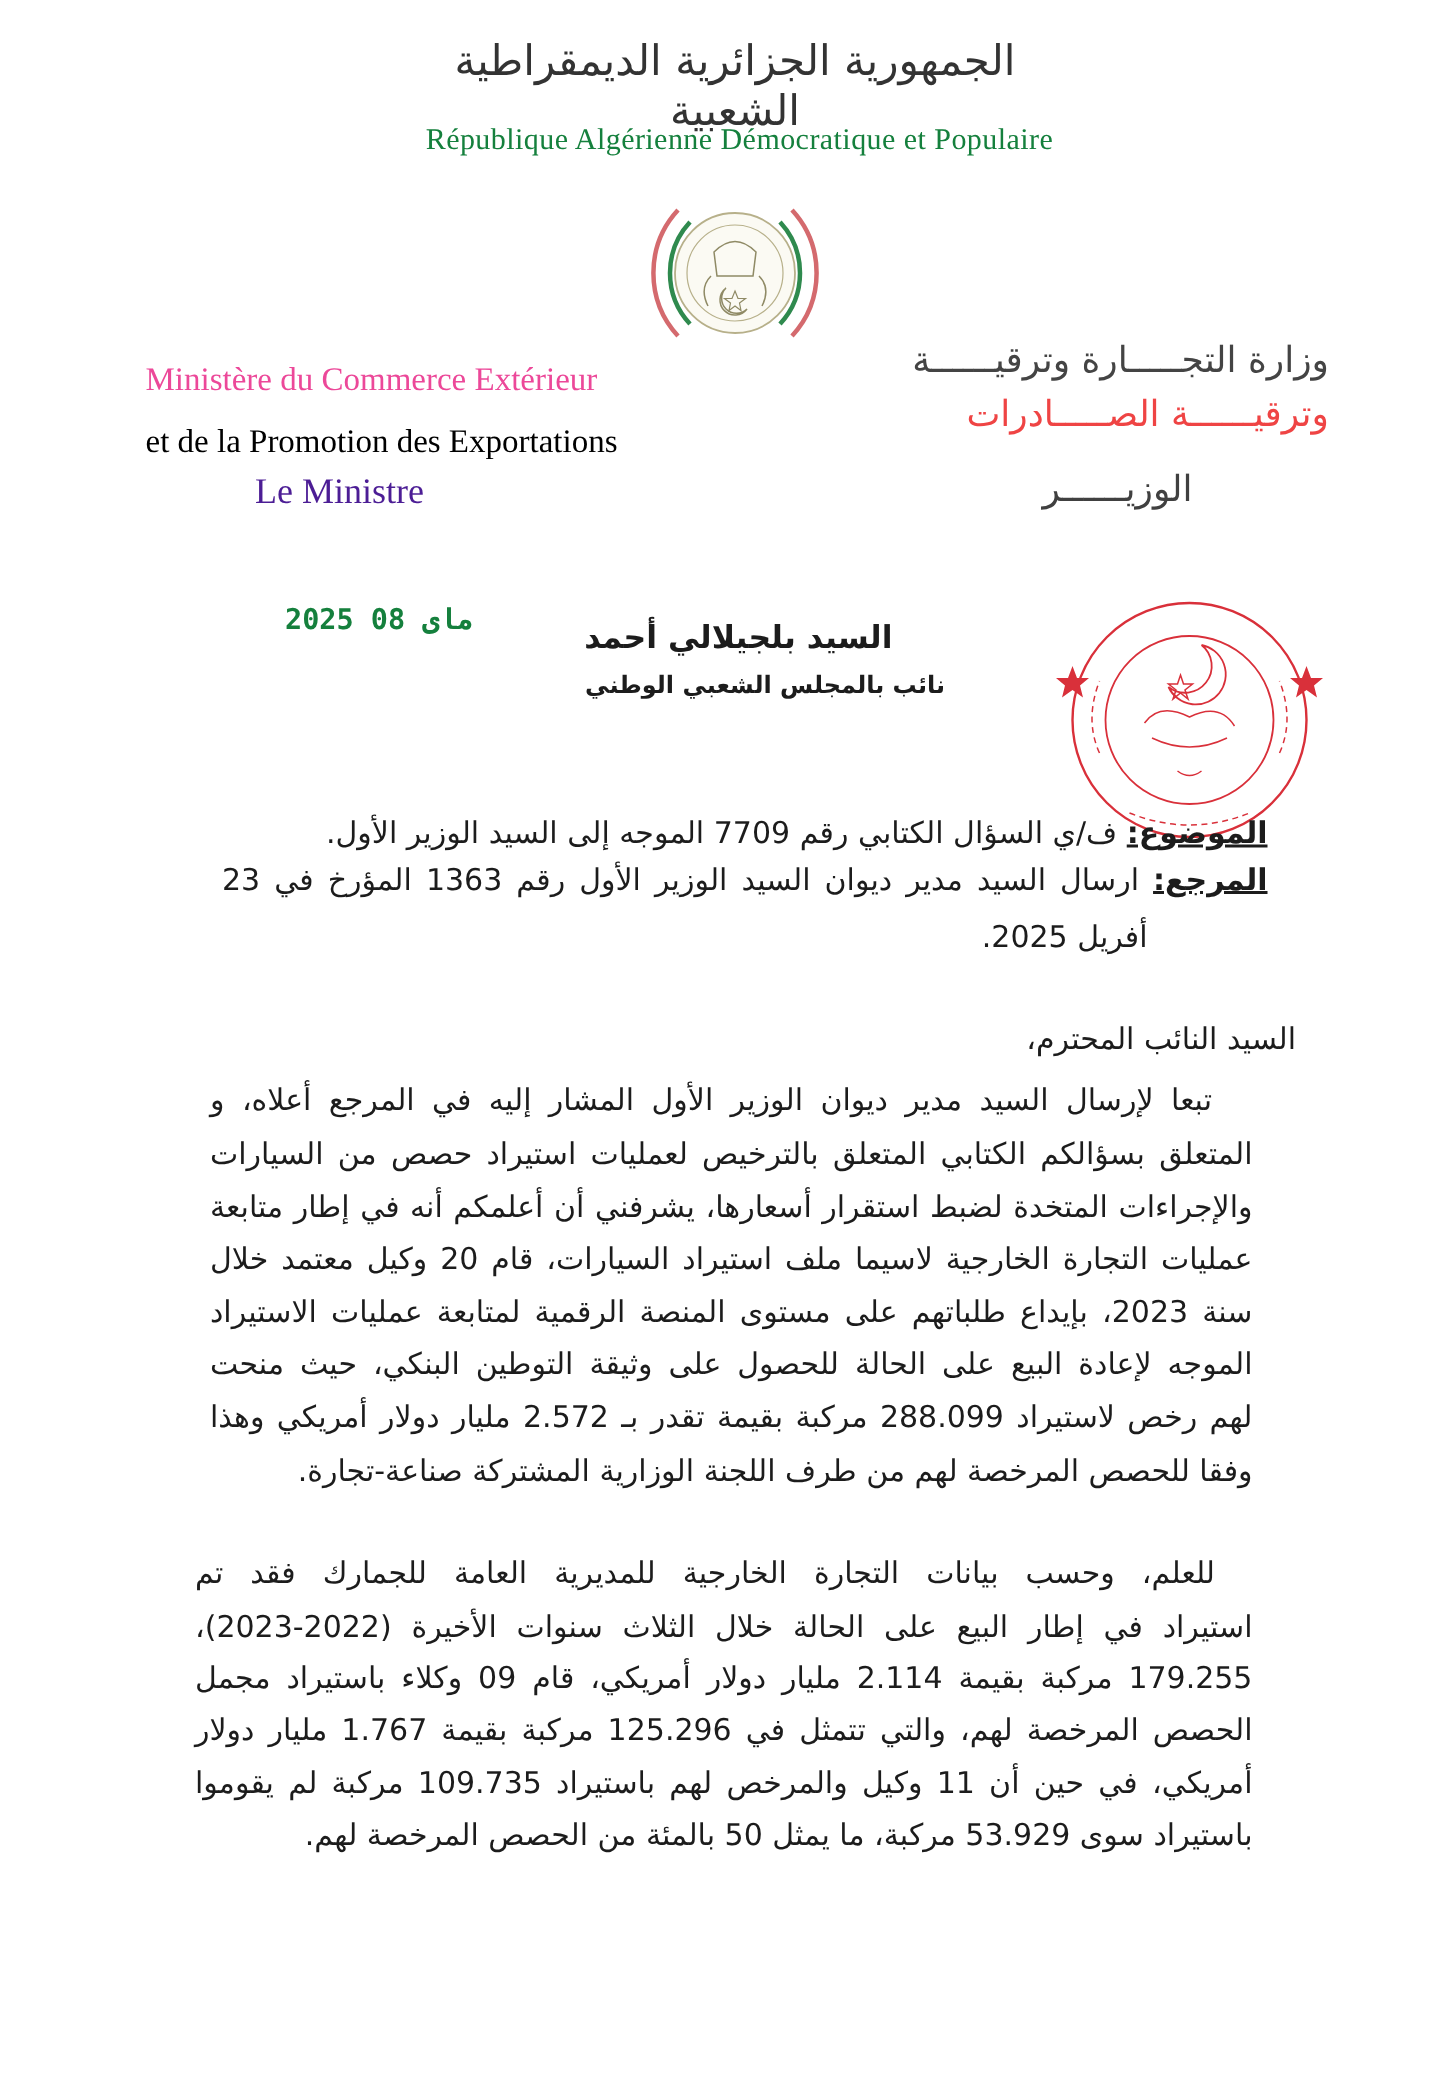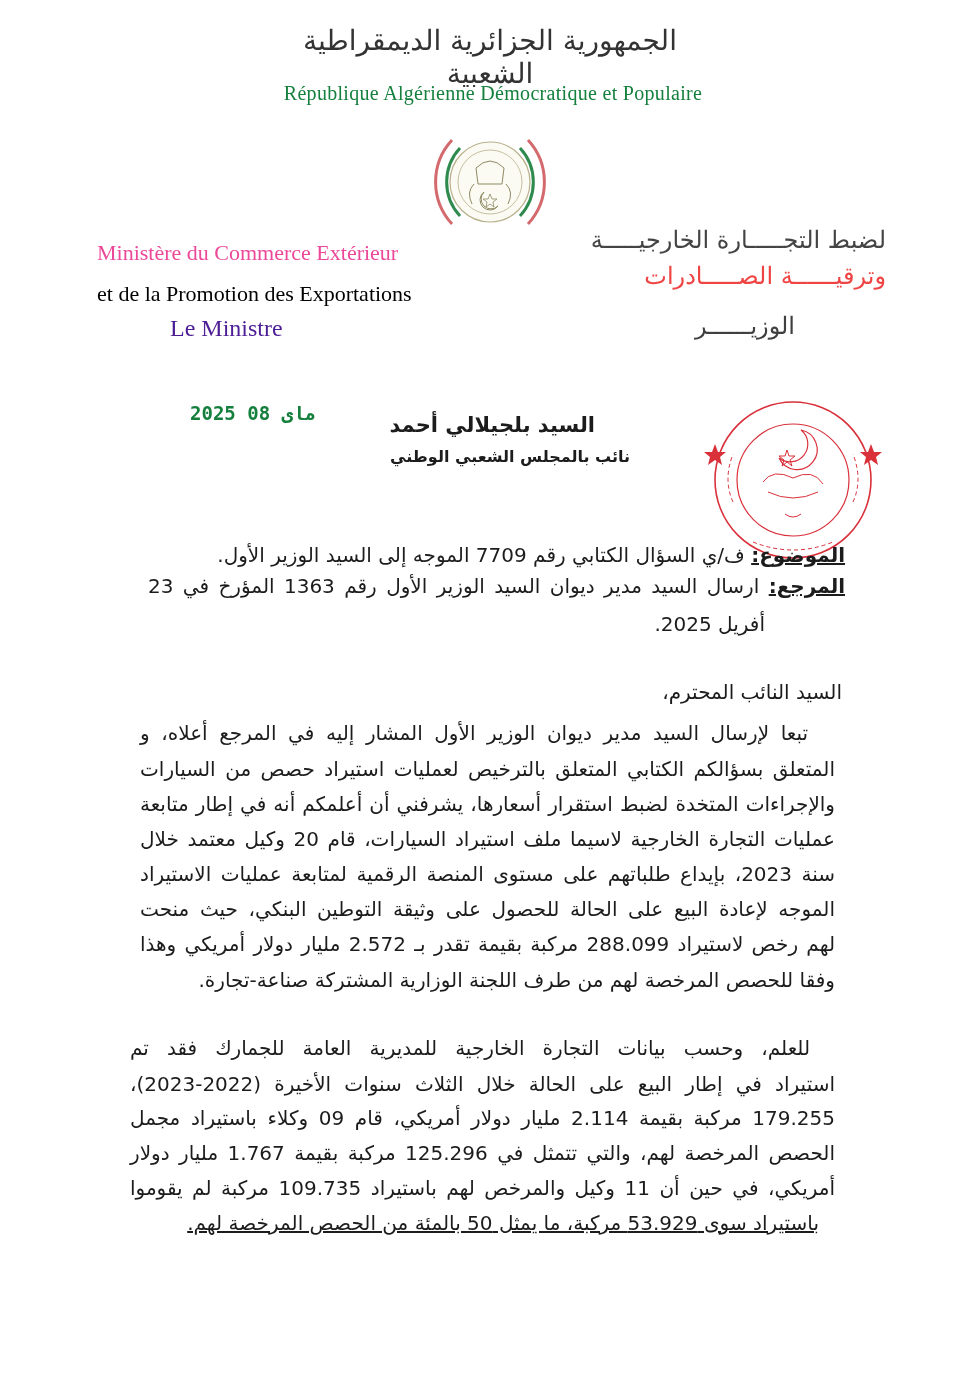--- a/index.html
+++ b/index.html
@@ -34,21 +34,21 @@
 
   .line { position: absolute; direction: rtl; text-align: justify; text-align-last: justify;
           font-size: 20px; white-space: nowrap; }
   .line.last { text-align-last: right; }
   .lbl { font-weight: bold; text-decoration: underline; }
 
   #subject { top: 543px; left: 210px; width: 635px; text-align-last: right; }
   #reference { top: 574px; left: 148px; width: 697px; }
   #reference2 { top: 612px; left: 560px; width: 205px; text-align-last: right; }
 
-  #salutation { top: 680px; left: 600px; width: 242px; text-align-last: right; }
+  #salutation { top: 680px; left: 622px; width: 242px; text-align-last: right; }
 
   #p1 .line, #p2 .line { left: 140px; width: 695px; }
 </style>
 </head>
 <body>
 
 <div id="hdr-ar" class="abs">الجمهورية الجزائرية الديمقراطية الشعبية</div>
 <div id="hdr-fr" class="abs serif">République Algérienne Démocratique et Populaire</div>
 
 <svg id="logo" class="abs" viewBox="0 0 136 128">
@@ -61,21 +61,21 @@
   <path d="M 54 50 Q 68 36 82 50 L 80 66 L 56 66 Z" fill="none" stroke="#8f8a65" stroke-width="1"></path>
   <path d="M 52 66 Q 44 74 50 86 M 84 66 Q 92 74 86 86" fill="none" stroke="#8f8a65" stroke-width="1"></path>
   <path d="M 62 74 A 10 10 0 1 0 76 88 A 8 8 0 1 1 62 74" fill="none" stroke="#8f8a65" stroke-width="1"></path>
   <polygon points="68,76 70,81 75,81 71,84 72,89 68,86 64,89 65,84 61,81 66,81" fill="none" stroke="#8f8a65" stroke-width="0.8"></polygon>
 </svg>
 
 <div id="min-fr1" class="abs serif">Ministère du Commerce Extérieur</div>
 <div id="min-fr2" class="abs serif">et de la Promotion des Exportations</div>
 <div id="min-fr3" class="abs serif">Le Ministre</div>
 
-<div id="min-ar1" class="abs ar">لضبط التجـــــارة الخارجيـــــة</div>
+<div id="min-ar1" class="abs ar">وزارة التجـــــارة وترقيــــــة</div>
 <div id="min-ar2" class="abs ar">وترقيــــــة الصـــــادرات</div>
 <div id="min-ar3" class="abs ar">الوزيــــــر</div>
 
 <div id="date-stamp" class="abs">2025 ماى 08</div>
 
 <div id="recipient-name" class="abs ar">السيد بلجيلالي أحمد</div>
 <div id="recipient-title" class="abs ar">نائب بالمجلس الشعبي الوطني</div>
 
 <svg id="seal" class="abs" viewBox="0 0 200 170">
   <circle cx="100" cy="88" r="78" fill="none" stroke="#d9303a" stroke-width="1.6"></circle>
@@ -104,14 +104,14 @@
   <div class="line" style="top:932px;">لهم رخص لاستيراد 288.099 مركبة بقيمة تقدر بـ 2.572 مليار دولار أمريكي وهذا</div>
   <div class="line last" style="top:968px;">وفقا للحصص المرخصة لهم من طرف اللجنة الوزارية المشتركة صناعة-تجارة.</div>
 </div>
 
 <div id="p2">
   <div class="line" style="top:1036px; left:130px; width:680px;">للعلم، وحسب بيانات التجارة الخارجية للمديرية العامة للجمارك فقد تم</div>
   <div class="line" style="top:1072px; left:130px; width:705px;">استيراد في إطار البيع على الحالة خلال الثلاث سنوات الأخيرة (2022-2023)،</div>
   <div class="line" style="top:1106px; left:130px; width:705px;">179.255 مركبة بقيمة 2.114 مليار دولار أمريكي، قام 09 وكلاء باستيراد مجمل</div>
   <div class="line" style="top:1141px; left:130px; width:705px;">الحصص المرخصة لهم، والتي تتمثل في 125.296 مركبة بقيمة 1.767 مليار دولار</div>
   <div class="line" style="top:1176px; left:130px; width:705px;">أمريكي، في حين أن 11 وكيل والمرخص لهم باستيراد 109.735 مركبة لم يقوموا</div>
-  <div class="line last" style="top:1211px; left:114px; width:705px;text-decoration:underline;">باستيراد سوى 53.929 مركبة، ما يمثل 50 بالمئة من الحصص المرخصة لهم.</div>
+  <div class="line last" style="top:1211px; left:130px; width:705px;">باستيراد سوى 53.929 مركبة، ما يمثل 50 بالمئة من الحصص المرخصة لهم.</div>
 </div>
 
 </body></html>

